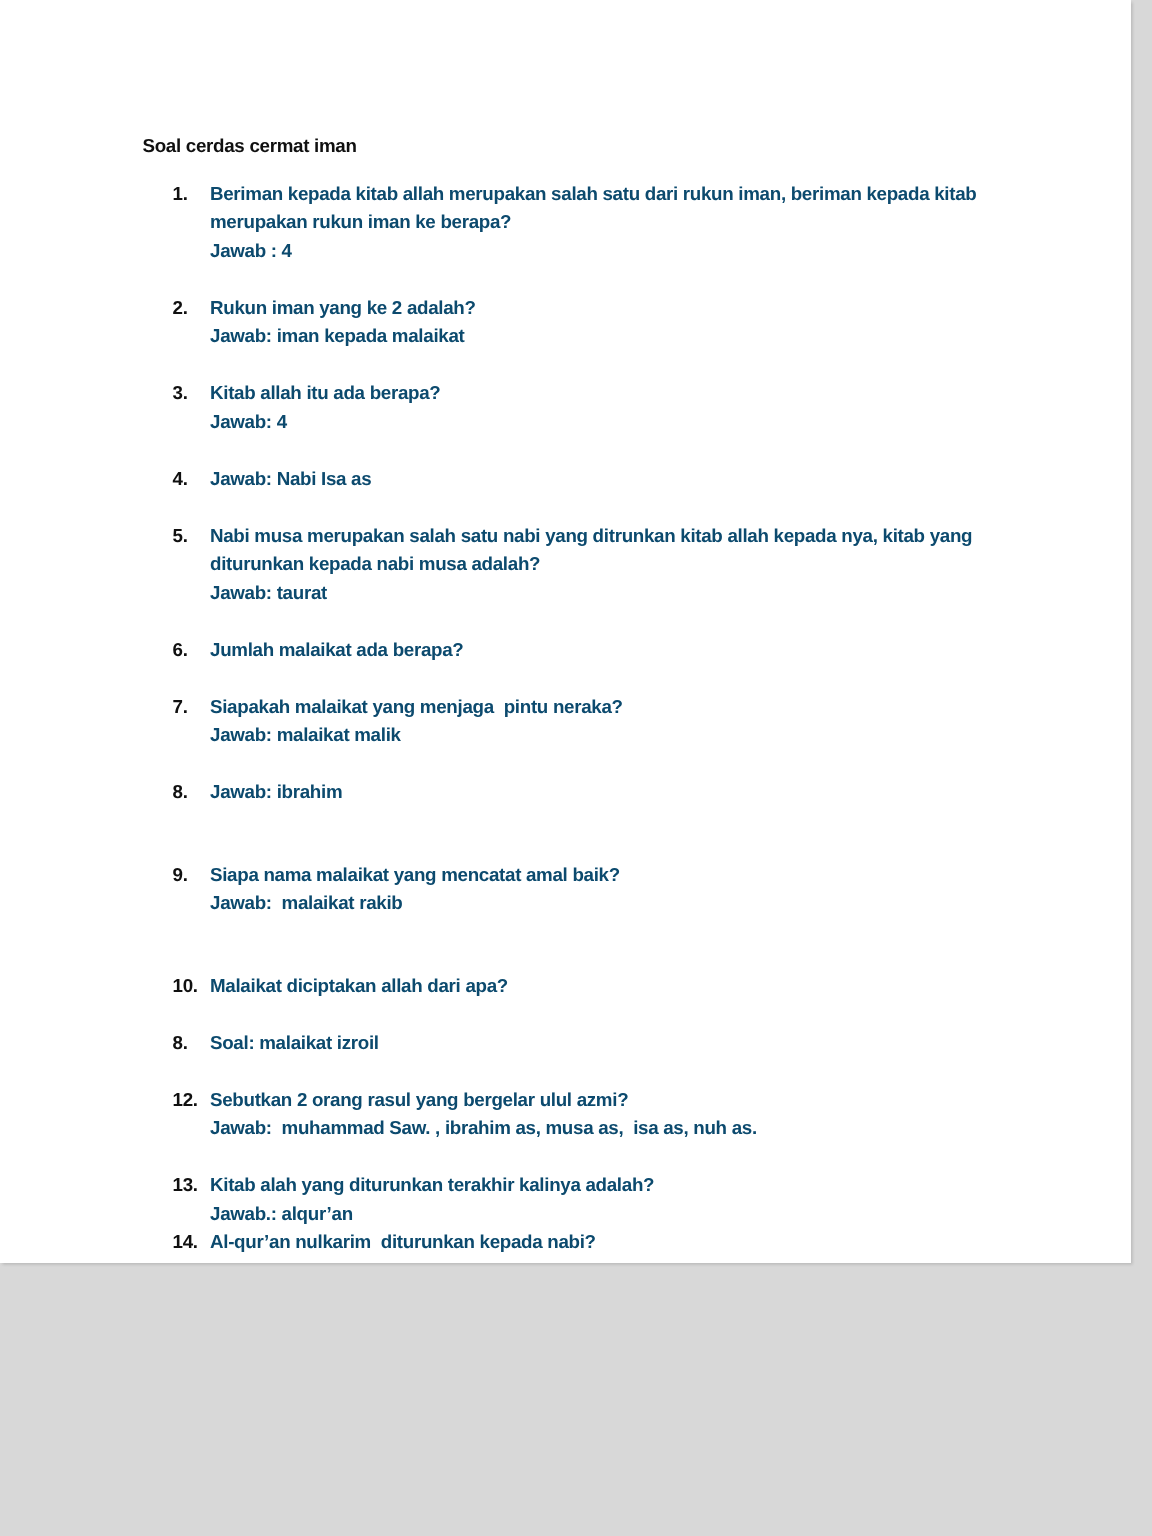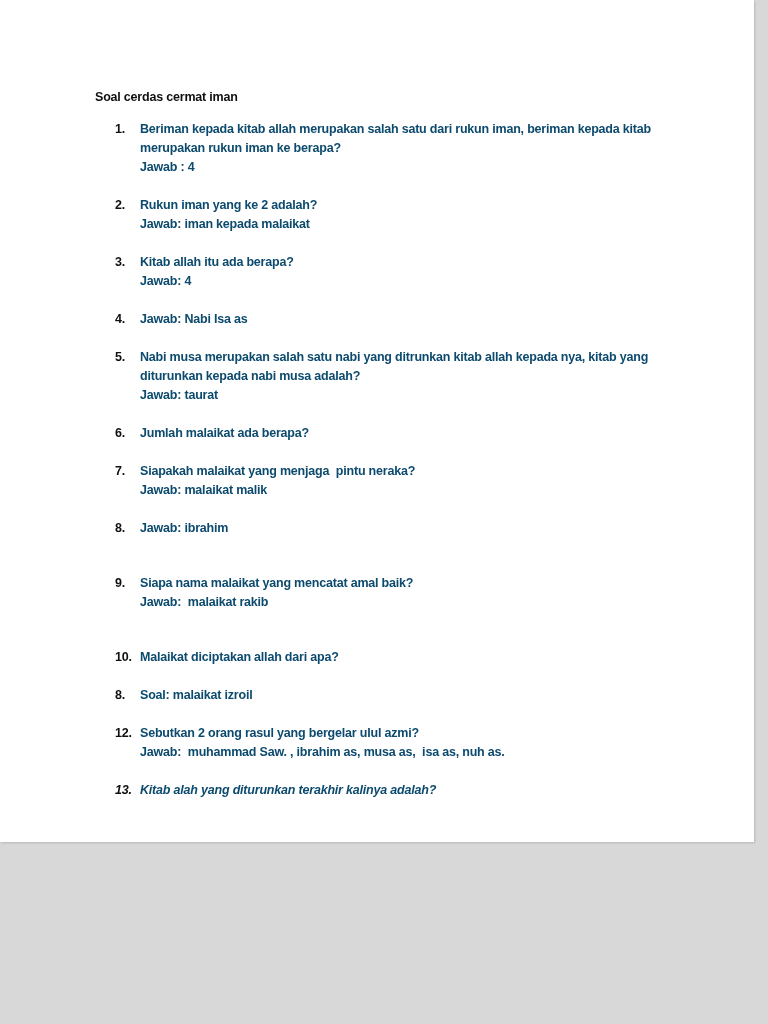--- a/index.html
+++ b/index.html
@@ -39,21 +39,20 @@
   .item {
     display: flex;
     align-items: flex-start;
     margin-bottom: 19px;
   }
   .item.gap-lg {
     margin-bottom: 36px;
   }
   .item.gap-none {
     margin-bottom: 0;
-    font-style: italic;
   }
   .num {
     flex: 0 0 25px;
     width: 25px;
     font-weight: 700;
     font-size: 12.5px;
     letter-spacing: -0.2px;
     line-height: 19px;
     color: #101010;
   }
@@ -167,18 +166,25 @@
       <div class="qbody">
         <div class="qtext">Sebutkan 2 orang rasul yang bergelar ulul azmi?</div>
         <div class="answer">Jawab:  muhammad Saw. , ibrahim as, musa as,  isa as, nuh as.</div>
       </div>
     </div>
 
     <div class="item gap-none">
       <span class="num">13.</span>
       <div class="qbody">
         <div class="qtext">Kitab alah yang diturunkan terakhir kalinya adalah?</div>
+        <div class="answer">Jawab.: alqur’an</div>
       </div>
     </div>
 
+    <div class="item gap-none">
+      <span class="num">14.</span>
+      <div class="qbody">
+        <div class="qtext">Al-qur’an nulkarim  diturunkan kepada nabi?</div>
+      </div>
+    </div>
 
   </div>
 </div>
 
 </body></html>

